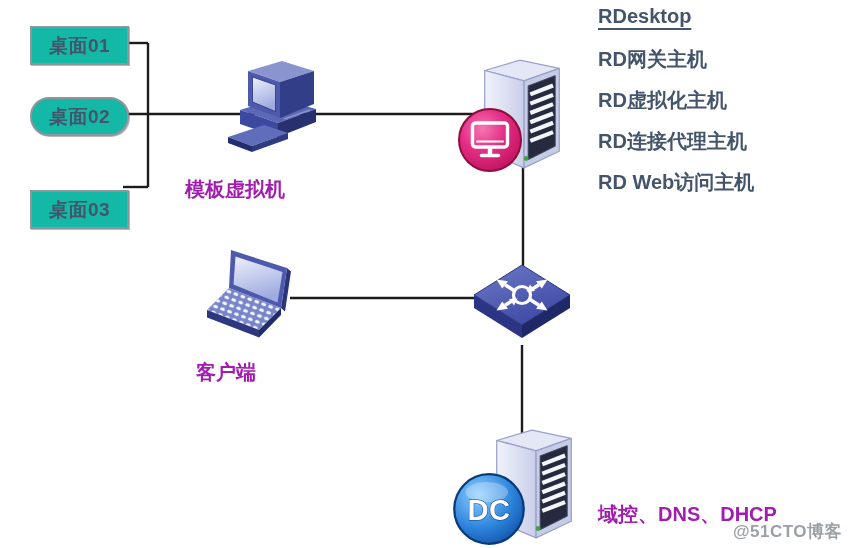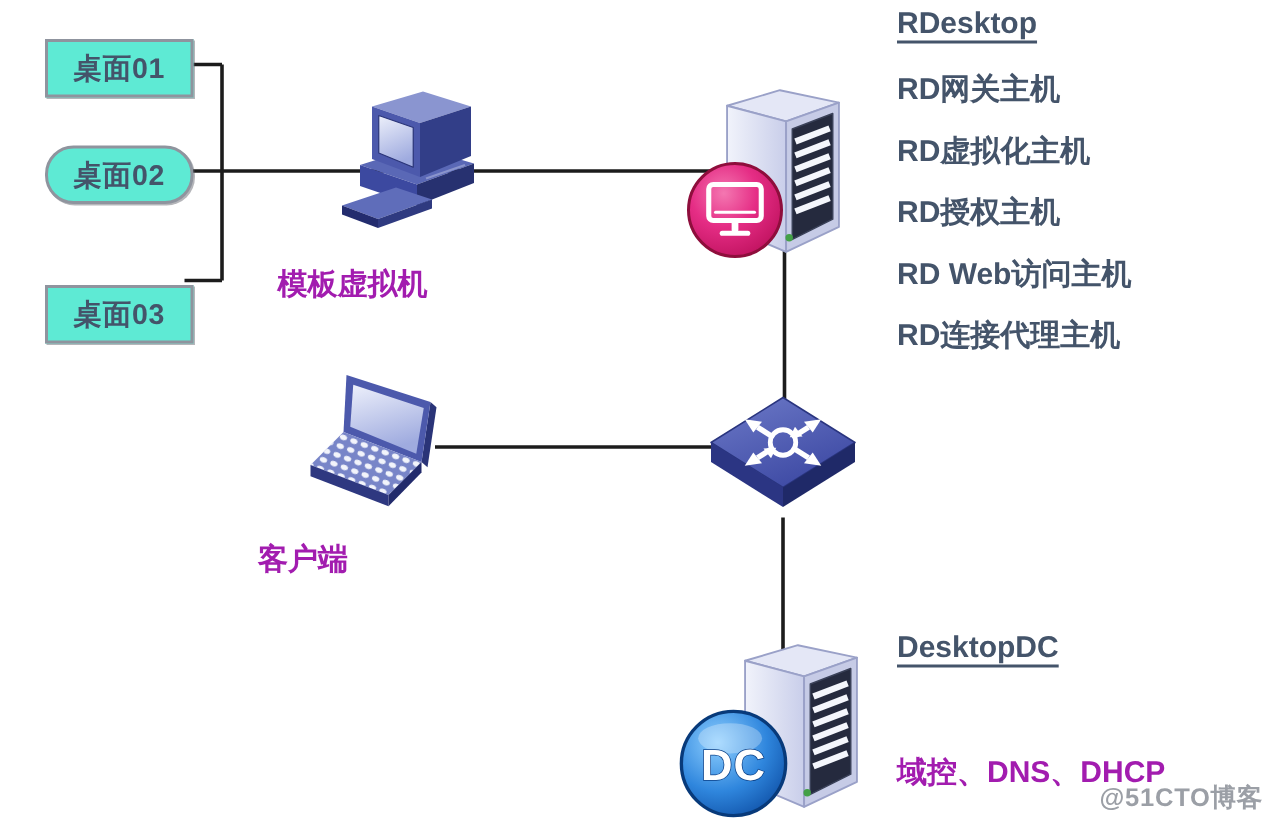--- a/index.html
+++ b/index.html
@@ -5,21 +5,21 @@
   html,body{margin:0;padding:0;background:#ffffff;}
   .stage{
     position:relative;width:854px;height:548px;background:#ffffff;overflow:hidden;
     font-family:"Liberation Sans","DejaVu Sans",sans-serif;
   }
   
   .wires{position:absolute;left:0;top:0;z-index:1;}
   
   .desk-box{
     position:absolute;left:30px;width:95px;height:35px;z-index:2;
-    background:#5eead4;border:2px solid #8f949e;box-shadow:1px 1px 0 rgba(90,94,102,.45);
+    background:#14b8a6;border:2px solid #8f949e;box-shadow:1px 1px 0 rgba(90,94,102,.45);
     display:flex;align-items:center;justify-content:center;
     font-size:19px;font-weight:700;color:#44546A;letter-spacing:.5px;
   }
   .desk-box.b1{top:26px;} .desk-box.b2{top:97px;border-radius:19px;} .desk-box.b3{top:170px;margin-top:20px;}
   
   .icon{position:absolute;z-index:3;}
   .badge{position:absolute;z-index:4;}
   
   .dev-label{
     position:absolute;z-index:3;font-size:20px;font-weight:700;color:#a21caf;white-space:nowrap;
@@ -138,23 +138,22 @@
       <line x1="20" y1="34.5" x2="46" y2="34.5" stroke-width="2"></line>
       <line x1="33" y1="42" x2="33" y2="46" stroke-width="4.5"></line>
       <line x1="24.5" y1="48.5" x2="41.5" y2="48.5" stroke-width="3.4"></line>
     </g>
   </svg>
 
   <div class="info" style="top:5px">
     <div class="rd-row"><span class="spell">RDesktop</span></div>
     <div class="rd-row">RD网关主机</div>
     <div class="rd-row">RD虚拟化主机</div>
-    <div class="rd-row">RD授权主机</div>
+    <div class="rd-row">RD连接代理主机</div>
     <div class="rd-row">RD Web访问主机</div>
-    <div class="rd-row">RD连接代理主机</div>
   </div>
 
   <svg class="icon" style="left:471px;top:262px" width="102" height="86" viewBox="0 0 102 86">
     <g stroke-linejoin="round">
       <polygon points="51,3 99,33 51,63 3,33" fill="url(#swTop)" stroke="#2A357F" stroke-width="1"></polygon>
       <polygon points="3,33 3,46 51,76 51,63" fill="#2B3583"></polygon>
       <polygon points="51,63 51,76 99,46 99,33" fill="#1F2968"></polygon>
       <g id="sw-arr" stroke="#fff" stroke-width="3.6" fill="#fff">
         <line x1="43" y1="28.5" x2="34" y2="22.8"></line>
         <polygon points="25.5,17.5 37,19.2 31.2,26.4" stroke="none"></polygon>
@@ -174,21 +173,21 @@
       <polygon points="84,22 88,25.5 82,65.5 78,62" fill="#2A3478"></polygon>
       <polygon points="28,4 84,22 78,62 26,42" fill="#4C59AC"></polygon>
       <polygon points="32.5,10.5 79.5,26 74.5,56.5 30.5,38.5" fill="url(#screenGrad)"></polygon>
 
       <polygon points="26,42 78,62 56,84 4,64" fill="#7885C8"></polygon>
       <polygon points="26,42 78,62 56,84 4,64" fill="url(#lapkeys)"></polygon>
       <polygon points="4,64 56,84 56,91.5 4,71.5" fill="#2E3880"></polygon>
       <polygon points="56,84 78,62 78,69 56,91.5" fill="#222B6C"></polygon>
     </g>
   </svg>
-  <div class="dev-label" style="left:172px;top:359px">客户端</div>
+  <div class="dev-label" style="left:196px;top:359px">客户端</div>
 
   <svg class="icon" style="left:484px;top:426px" width="100" height="116" viewBox="0 0 92 112">
     <g stroke-linejoin="round">
       <polygon points="10,14 44,4 82,12 48,24" fill="#E4E7F6" stroke="#9AA1C8" stroke-width="1.2"></polygon>
       <polygon points="10,14 48,24 48,108 10,92" fill="url(#serverFace)" stroke="#9AA1C8" stroke-width="1.2"></polygon>
       <polygon points="48,24 82,12 82,92 48,108" fill="#C6CBE6" stroke="#9AA1C8" stroke-width="1.2"></polygon>
       <polygon points="52,29 78,19 78,87 52,100" fill="#252A3E" stroke="#3A4158" stroke-width="1"></polygon>
       <g stroke="#F4F6FC" stroke-width="4">
         <line x1="54" y1="37" x2="76" y2="28.5"></line>
           <line x1="54" y1="46" x2="76" y2="37.5"></line>
@@ -200,20 +199,17 @@
       <circle cx="50" cy="99" r="2.4" fill="#43A047"></circle>
     </g>
   </svg>
 
   <svg class="badge" style="left:452px;top:472px" width="74" height="74" viewBox="0 0 66 66">
     <circle cx="33" cy="33" r="31" fill="url(#dcGrad)" stroke="#083A7A" stroke-width="2"></circle>
     <ellipse cx="31" cy="18" rx="19" ry="9" fill="rgba(255,255,255,0.28)"></ellipse>
     <text x="33" y="43" text-anchor="middle" font-size="26" font-weight="bold" fill="#ffffff" stroke="#0A3F86" stroke-width="0.9" paint-order="stroke" letter-spacing="0.5" font-family="Liberation Sans, DejaVu Sans, sans-serif">DC</text>
   </svg>
 
-  <div class="info" style="top:421px">
-    <div class="rd-row"><span class="spell">DesktopDC</span></div>
-  </div>
   <div class="dev-label" style="left:598px;top:501px">域控、DNS、DHCP</div>
 
   <div class="watermark">@51CTO博客</div>
 
 </div>
 
 </body></html>

